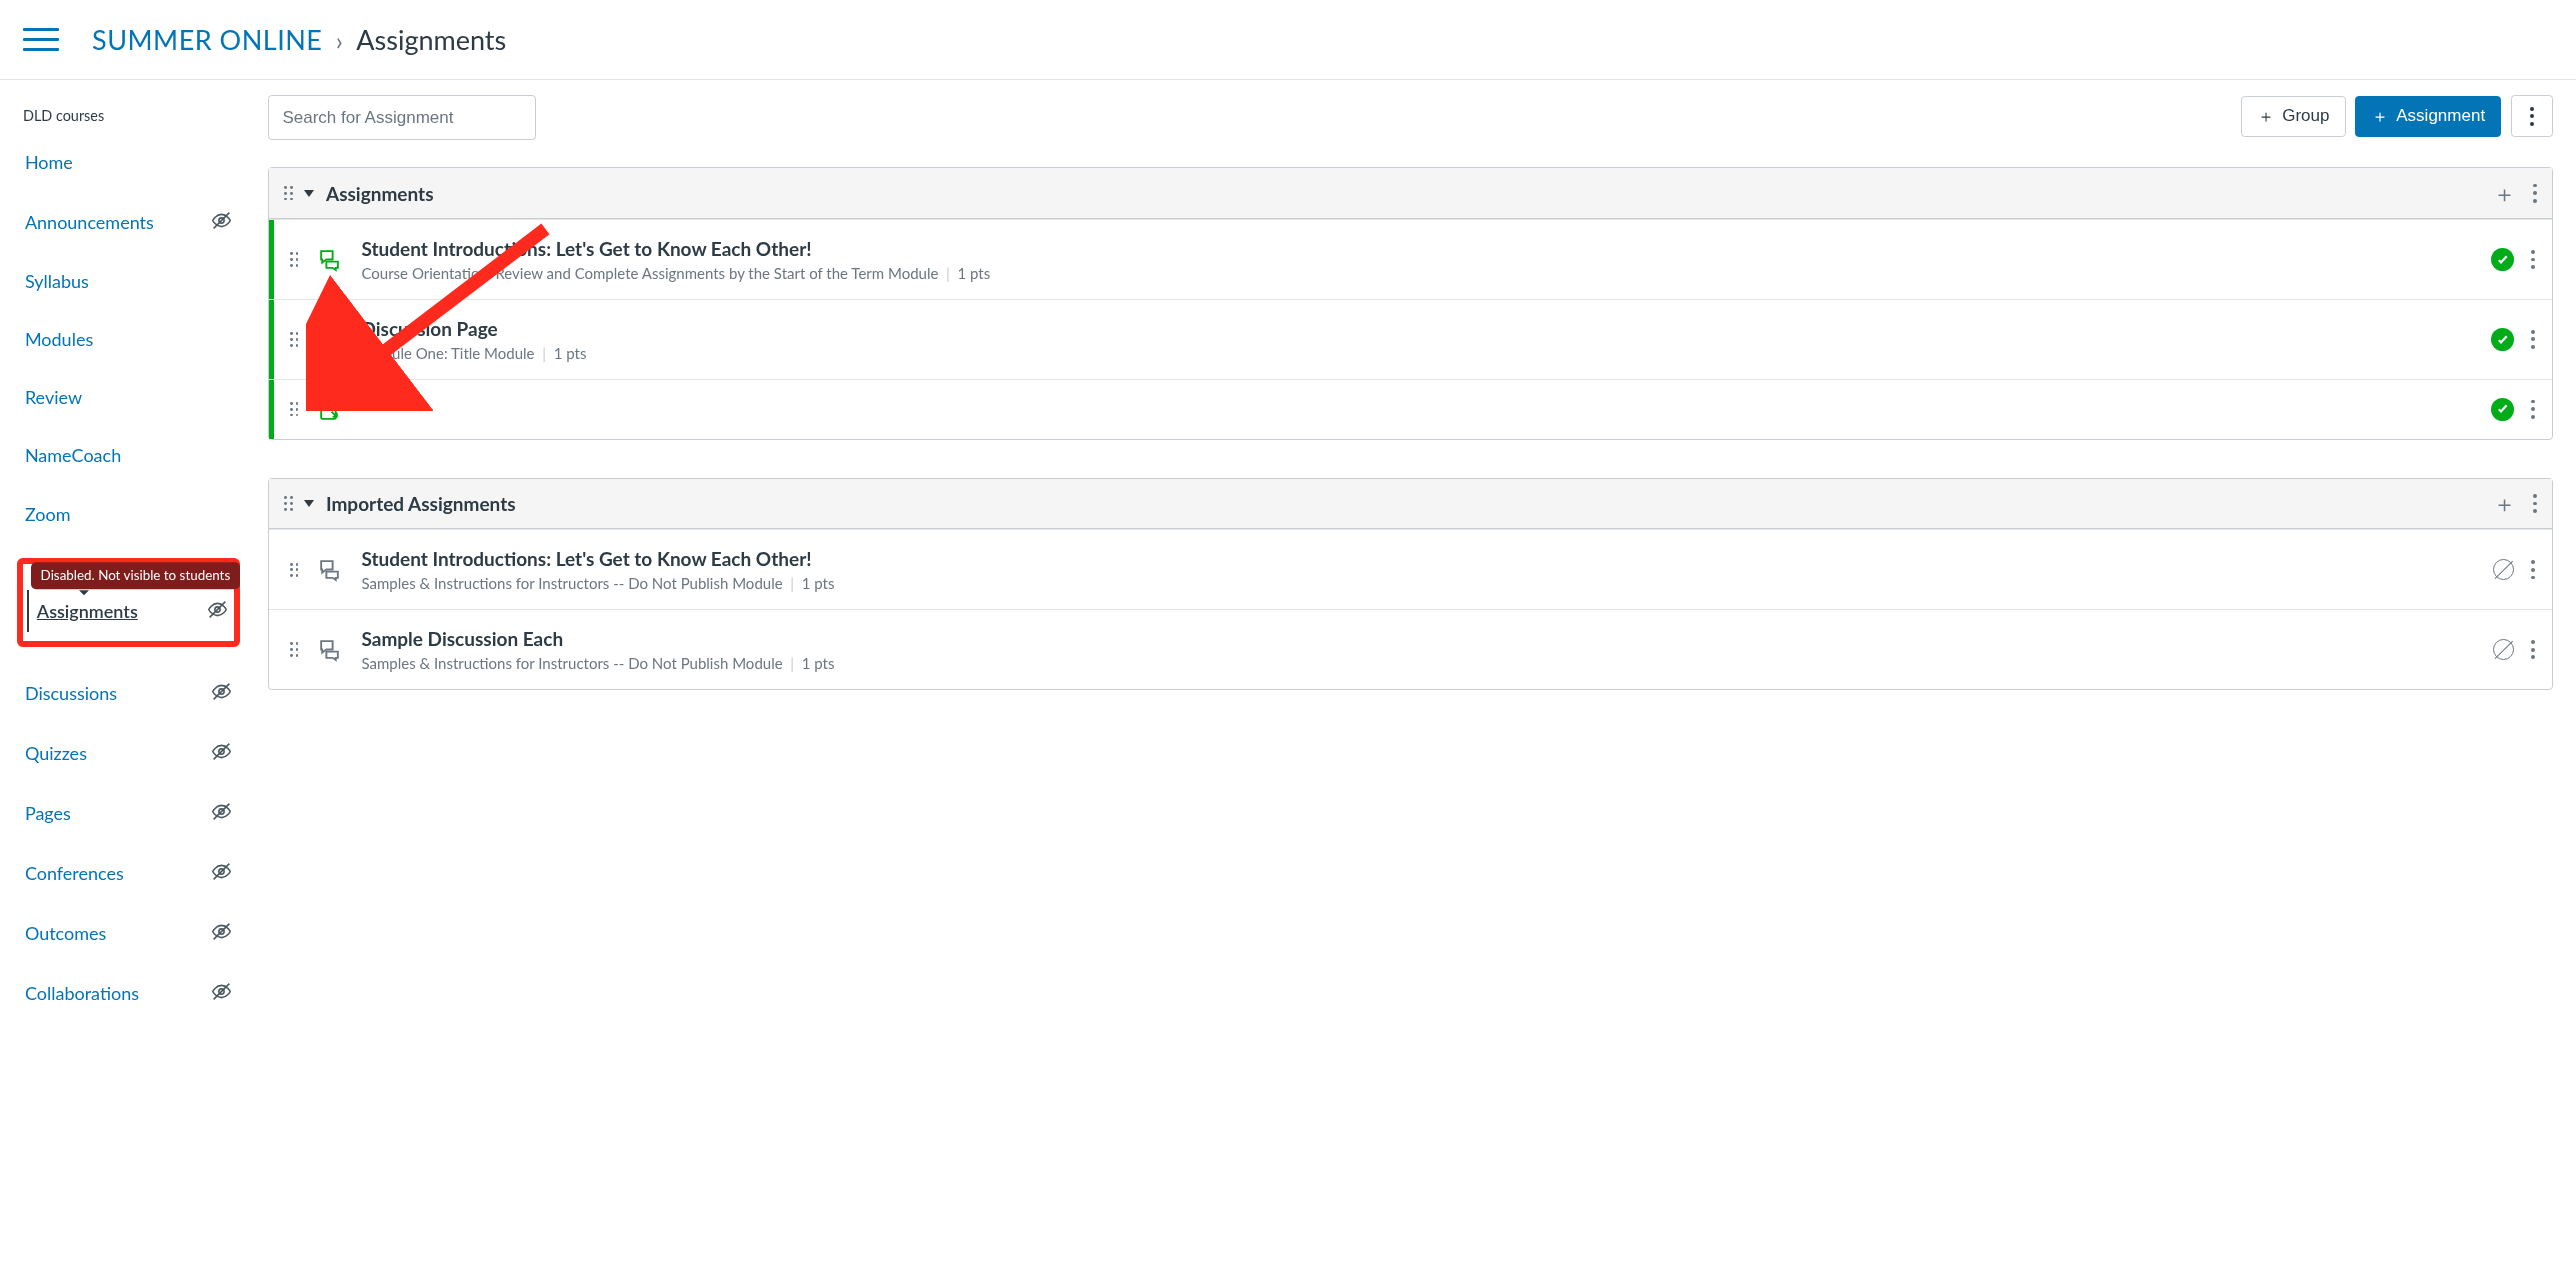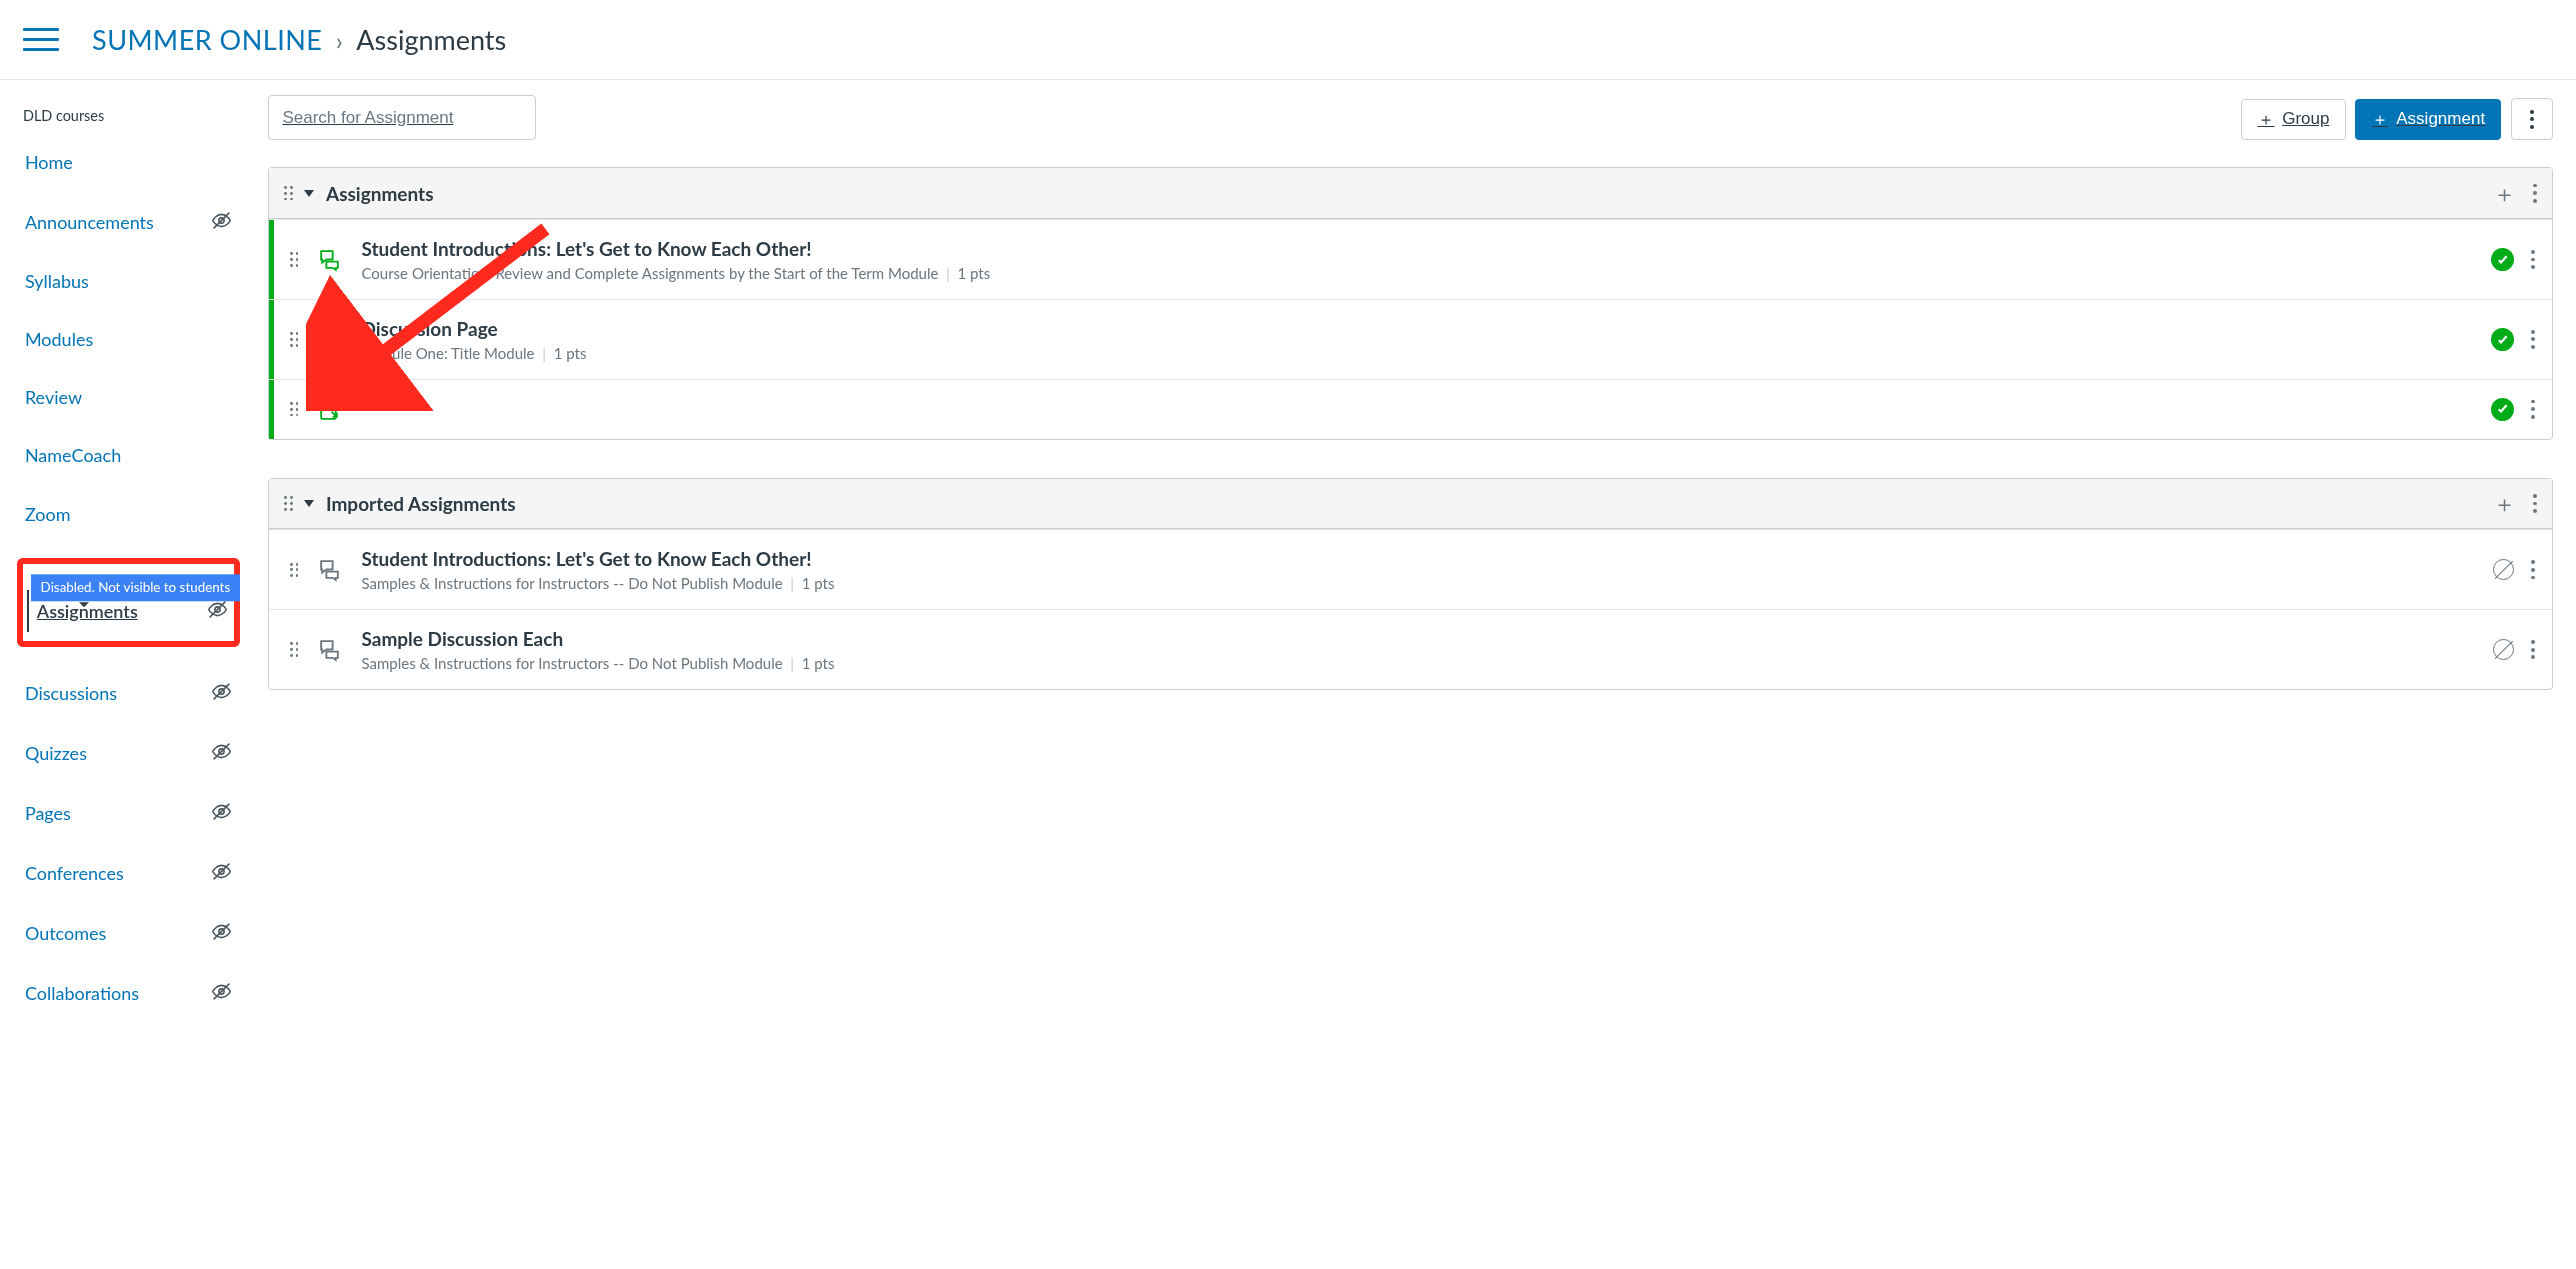--- a/index.html
+++ b/index.html
@@ -30,30 +30,30 @@
   .sidebar { width: 211px; flex-shrink:0; padding-top:11.5px; }
   .sidebar-title { color:#2d3b45; font-size:14.4px; margin-bottom:19px; }
   .nav-list { list-style:none; display:flex; flex-direction:column; gap:19px; }
   .nav-item { display:flex; align-items:center; justify-content:space-between; padding: 8.6px 1.9px; }
   .nav-item a { color:#0374b5; text-decoration:none; font-size:18px; }
   .nav-item .eye { color:#2d3b45; opacity:0.85; }
   .nav-item.active { border-left: 2.9px solid #2d3b45; padding-left:7.7px; }
   .nav-item.active a { color:#2d3b45; text-decoration: underline; font-weight:600; }
   .highlight-box { border: 6.7px solid #ff2a1e; border-radius:5.7px; padding:7.7px 3.8px 9.6px 3.8px; margin: 5.7px -5.7px; position:relative; }
   .tooltip {
-    position:absolute; top:16px; left:7.7px; transform: translateY(-5.7px);
-    background:#3b82f6; color:#fff; font-size:13.4px; padding:5.7px 9.6px; border-radius:0;
+    position:absolute; top:4px; left:7.7px; transform: translateY(-5.7px);
+    background:#7f1d1d; color:#fff; font-size:13.4px; padding:5.7px 9.6px; border-radius:5px;
     white-space:nowrap;
   }
   .tooltip::after {
     content:''; position:absolute; bottom:-5.7px; left:48px; border:5.7px solid transparent; border-top-color:#2d3b45; border-bottom:none;
   }
 
   .main { flex:1; min-width:0; }
-  .toolbar { display:flex; align-items:flex-end; justify-content:space-between; gap:11.5px; margin-bottom:27px;text-decoration:underline; }
+  .toolbar { display:flex; align-items:flex-start; justify-content:space-between; gap:11.5px; margin-bottom:27px; }
   .search-input {
     border:1px solid #c7cdd1; border-radius:3.8px; padding:11.5px 13.4px; font-size:17px; width:268px; color:#6b7780; background:#fff;
   }
   .search-input::placeholder { color:#6b7780; }
   .toolbar-right { display:flex; gap:9.6px; align-items:center; }
   .btn { display:inline-flex; align-items:center; gap:7.7px; border:1px solid #c7cdd1; border-radius:3.8px; padding:9.6px 15.3px; font-size:17px; background:#fff; color:#2d3b45; cursor:pointer; }
   .btn.primary { background:#0374b5; border-color:#0374b5; color:#fff; }
   .btn .plus { font-size:17px; line-height:1; }
   .icon-btn { border:1px solid #c7cdd1; border-radius:3.8px; width:42px; height:42px; display:flex; align-items:center; justify-content:center; background:#fff; cursor:pointer; }
   .kebab-dots { display:flex; flex-direction:column; gap:3.8px; }

